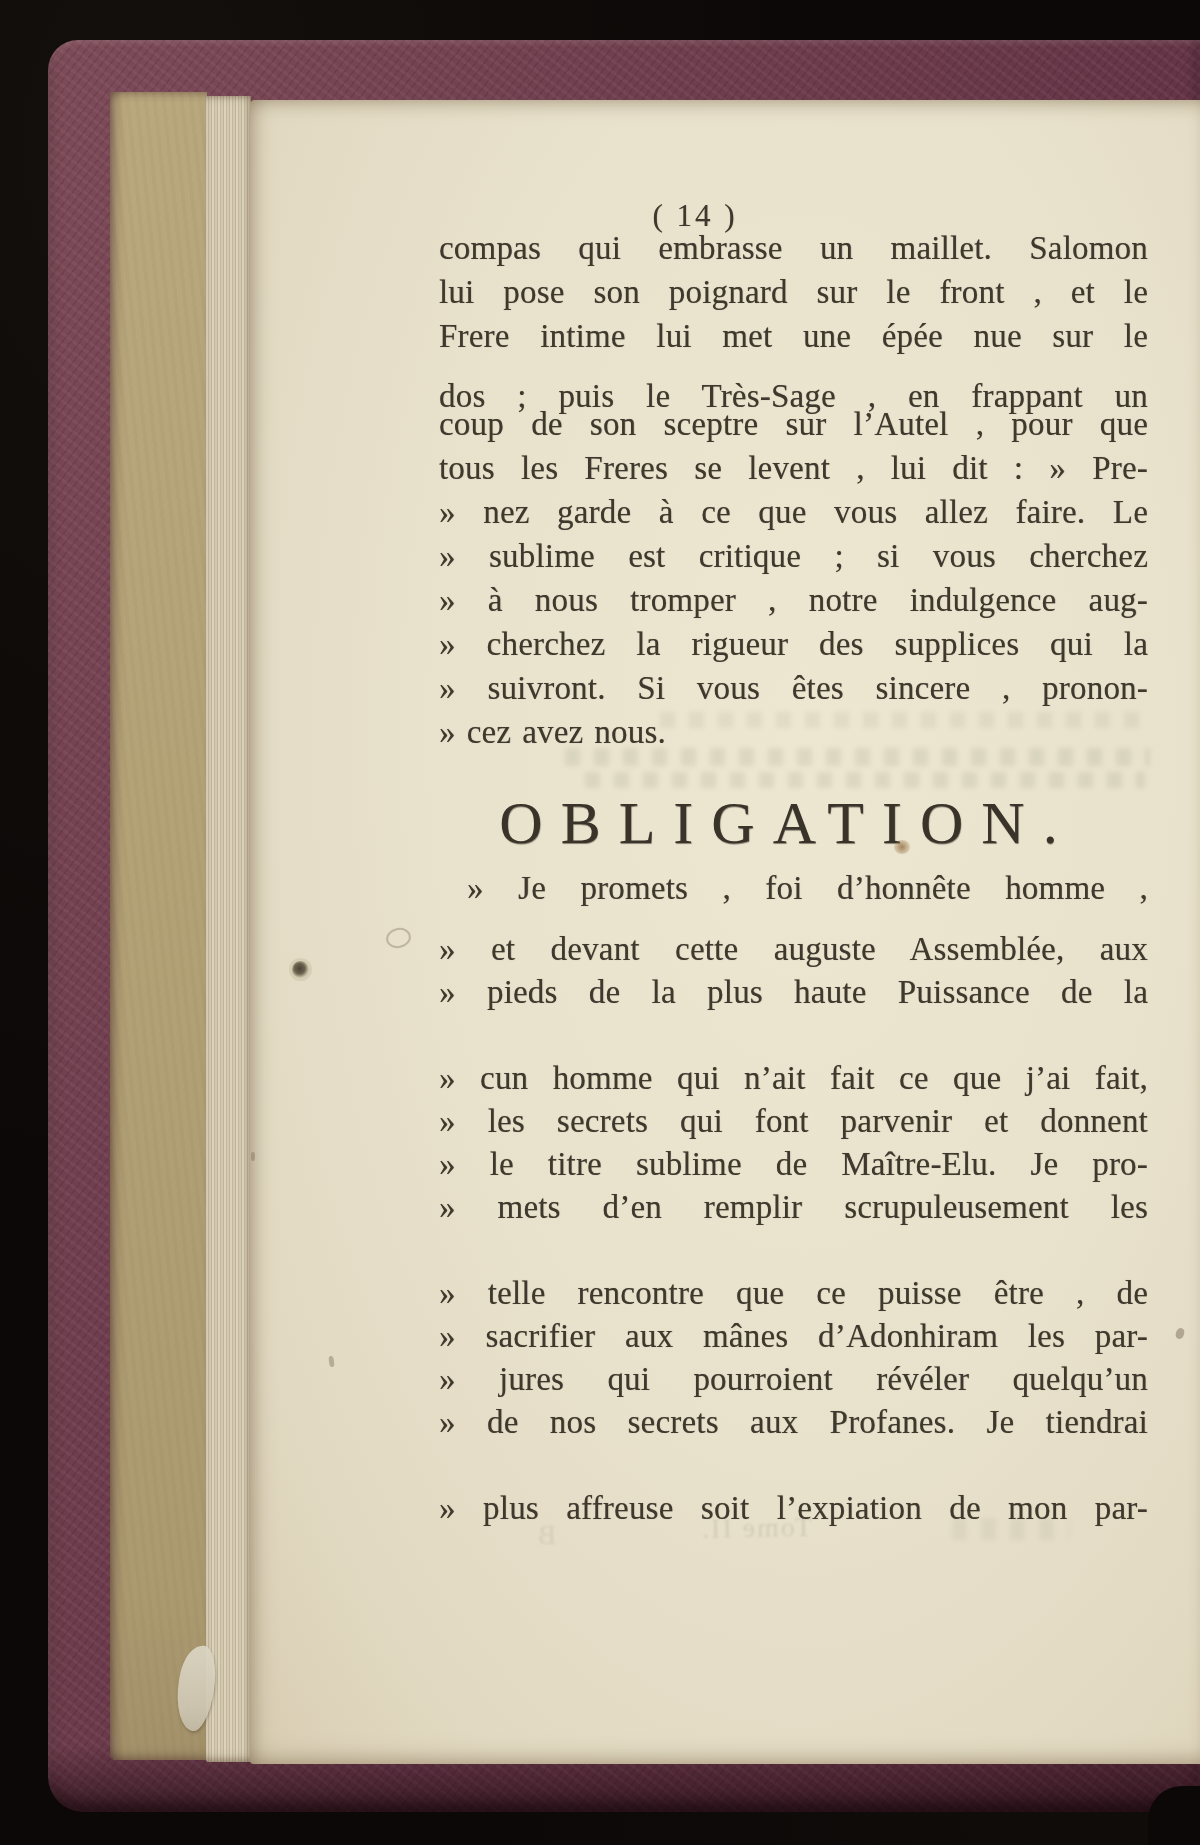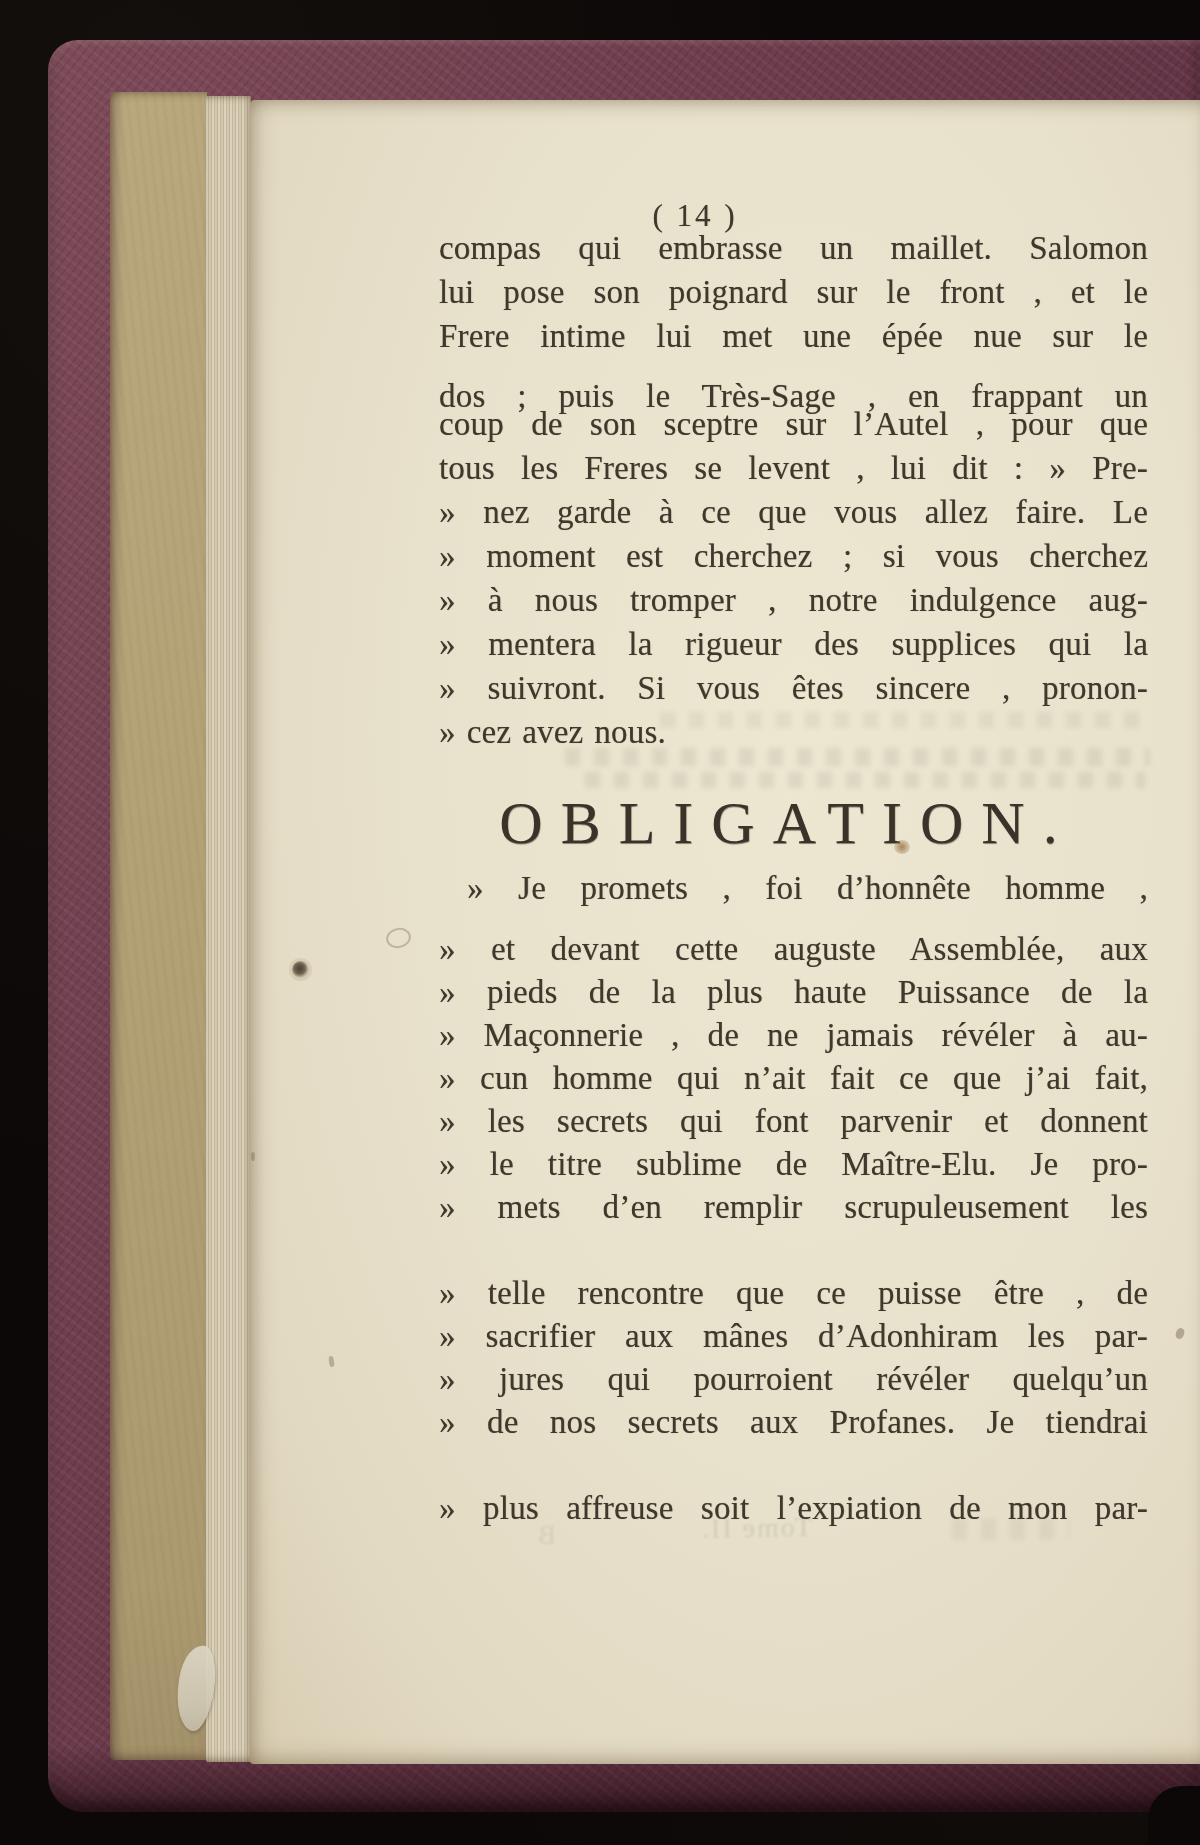--- a/index.html
+++ b/index.html
@@ -147,34 +147,33 @@
     <div class="pagenum">( 14 )</div>
 
     <div id="para1" class="para">
         <div class="line" style="top: 232px;">compas qui embrasse un maillet. Salomon</div>
         <div class="line" style="top: 276px;">lui pose son poignard sur le front , et le</div>
         <div class="line" style="top: 320px;">Frere intime lui met une épée nue sur le</div>
         <div class="line" style="top: 380px;">dos ; puis le Très-Sage , en frappant un</div>
         <div class="line" style="top: 408px;">coup de son sceptre sur l’Autel , pour que</div>
         <div class="line" style="top: 452px;">tous les Freres se levent , lui dit : » Pre-</div>
         <div class="line" style="top: 496px;">» nez garde à ce que vous allez faire. Le</div>
-        <div class="line" style="top: 540px;">» moment est cherchez ; si vous cherchez</div>
+        <div class="line" style="top: 540px;">» sublime est critique ; si vous cherchez</div>
         <div class="line" style="top: 584px;">» à nous tromper , notre indulgence aug-</div>
-        <div class="line" style="top: 628px;">» mentera la rigueur des supplices qui la</div>
+        <div class="line" style="top: 628px;">» cherchez la rigueur des supplices qui la</div>
         <div class="line" style="top: 672px;">» suivront. Si vous êtes sincere , pronon-</div>
         <div class="line last" style="top: 716px;">» cez avez nous.</div>
       </div>
 
     <div class="heading">OBLIGATION.</div>
 
     <div id="para2" class="para">
         <div class="line indent" style="top: 872px;">» Je promets , foi d’honnête homme ,</div>
         <div class="line" style="top: 933px;">» et devant cette auguste Assemblée, aux</div>
         <div class="line" style="top: 976px;">» pieds de la plus haute Puissance de la</div>
-        <div class="line" style="top: 1019px;">» Maçonnerie , de ne jamais révéler à au-</div>
         <div class="line" style="top: 1062px;">» cun homme qui n’ait fait ce que j’ai fait,</div>
         <div class="line" style="top: 1105px;">» les secrets qui font parvenir et donnent</div>
         <div class="line" style="top: 1148px;">» le titre sublime de Maître-Elu. Je pro-</div>
         <div class="line" style="top: 1191px;">» mets d’en remplir scrupuleusement les</div>
         <div class="line" style="top: 1277px;">» telle rencontre que ce puisse être , de</div>
         <div class="line" style="top: 1320px;">» sacrifier aux mânes d’Adonhiram les par-</div>
         <div class="line" style="top: 1363px;">» jures qui pourroient révéler quelqu’un</div>
         <div class="line" style="top: 1406px;">» de nos secrets aux Profanes. Je tiendrai</div>
         <div class="line" style="top: 1492px;">» plus affreuse soit l’expiation de mon par-</div>
       </div>

